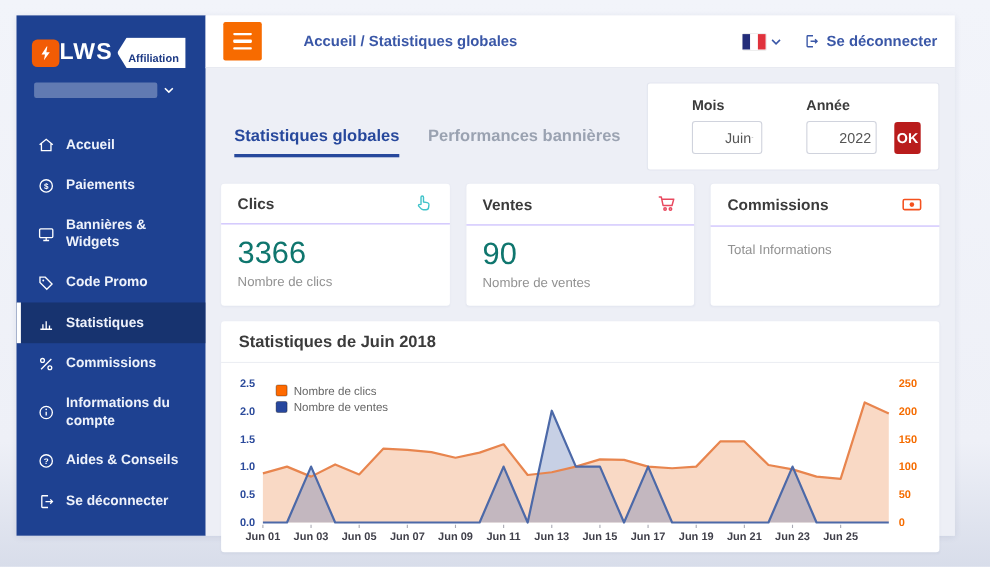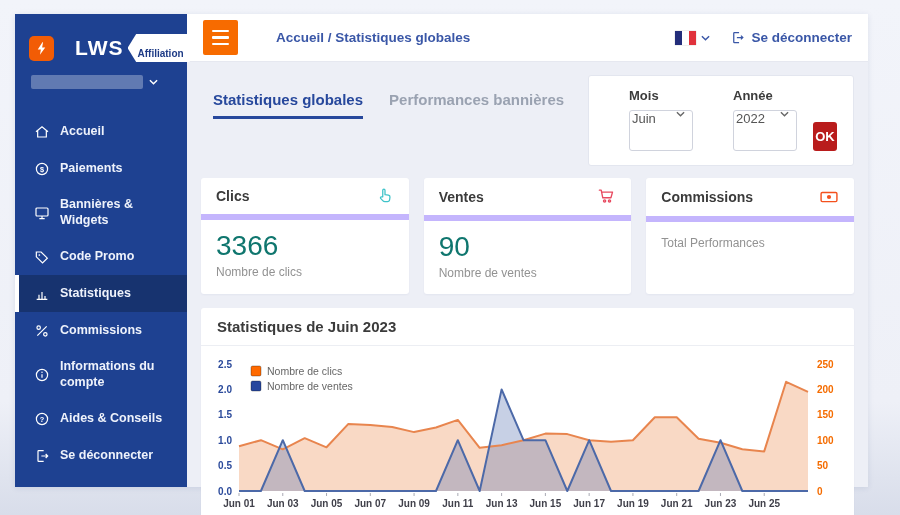--- a/index.html
+++ b/index.html
@@ -7,21 +7,21 @@
     font-family:"Liberation Sans", sans-serif;
     background:linear-gradient(180deg,#f2f4fa 0%,#eef0f7 78%,#d8ddea 100%); }
   .app { position:absolute; left:15px; top:14px; width:853px; height:473px;
     display:flex; box-shadow:0 1px 6px rgba(30,50,110,.10); background:#edeff6; }
 
   
   .sidebar { width:172px; background:#1e4191; color:#eef2fb; flex-shrink:0; }
   .brand { display:flex; align-items:center; padding:20px 12px 0 14px; }
   .brand-icon { width:25px; height:25px; background:#f25c05; border-radius:5px;
     display:flex; align-items:center; justify-content:center; flex-shrink:0; }
-  .brand-name { font-size:21px; font-weight:800; letter-spacing:1px; color:#fff; margin-left:21px; }
+  .brand-name { font-size:21px; font-weight:800; letter-spacing:1px; color:#fff; margin-left:0; }
   .brand-badge { margin-left:4px; background:#fff; color:#1d3a85; font-size:10px; font-weight:bold;
     padding:14px 6px 3px 10px; clip-path:polygon(0 50%,14% 0,100% 0,100% 100%,14% 100%); }
   .acct { display:flex; align-items:center; margin:13px 14px 0 16px; }
   .acct-pill { width:112px; height:14px; background:rgba(255,255,255,.30); border-radius:2px; }
   .acct-caret { margin-left:6px; display:flex; }
   .nav { margin-top:24px; }
   .nav-item { display:flex; align-items:center; gap:10px; padding:10px 14px 10px 18px;
     font-size:12.5px; font-weight:bold; cursor:pointer; line-height:1.25; }
   .nav-item.active { background:#17336f; border-left:4px solid #fff; padding-left:14px; }
   .nicon { width:17px; height:17px; display:flex; align-items:center; justify-content:center; flex-shrink:0; }
@@ -37,37 +37,37 @@
   .breadcrumb { margin-left:38px; font-size:13.5px; font-weight:bold; color:#3a57a7; }
   .top-right { margin-left:auto; display:flex; align-items:center; gap:20px; }
   .flag-wrap { display:flex; align-items:center; gap:5px; cursor:pointer; }
   .flag { width:21px; height:14px; display:flex; box-shadow:0 0 1px rgba(0,0,0,.35); }
   .flag i { flex:1; } .flag .b{background:#232d7a;} .flag .w{background:#fff;} .flag .r{background:#e0323c;}
   .logout-link { display:flex; align-items:center; gap:6px; font-size:13.5px; font-weight:bold;
     color:#3a57a7; cursor:pointer; }
 
   .content { padding:13px 14px 0 14px; flex:1; }
   .row-top { display:flex; align-items:flex-start; }
-  .tabs { display:flex; gap:26px; margin-top:16px; margin-left:12px; }
+  .tabs { display:flex; gap:26px; margin-top:40px; margin-left:12px; }
   .tab { font-size:15px; font-weight:bold; color:#9aa2b1; padding-bottom:8px; cursor:pointer; }
   .tab.active { color:#27489c; border-bottom:3px solid #27489c; }
   .filter-card { margin-left:auto; background:#fff; border:1px solid #e3e6ef; border-radius:3px;
     padding:12px 16px 14px 16px; display:flex; gap:16px; align-items:flex-end; }
   .fgroup { display:flex; flex-direction:column;margin-left:24px; }
   .flabel { font-size:13px; font-weight:bold; color:#3b3b3b; margin-bottom:7px; }
-  .fselect { width:64px; height:41px; border:1px solid #d0d3dd; border-radius:3px; background:#fff;
-    display:flex; align-items:flex-start; justify-content:space-between; padding:0 7px 0 2px;
+  .fselect { width:64px; height:30px; border:1px solid #d0d3dd; border-radius:3px; background:#fff;
+    display:flex; align-items:center; justify-content:space-between; padding:0 7px 0 29px;
     font-size:13px; color:#555; cursor:pointer; }
   .ok-btn { width:24px; height:29px; background:#b91c1c; border:none; border-radius:3px;
     color:#fff; font-size:13px; font-weight:bold; cursor:pointer; }
 
   .stat-row { display:flex; gap:15px; margin-top:12px; }
   .stat-card { flex:1; background:#fff; border-radius:3px; box-shadow:0 1px 2px rgba(30,50,110,.05); }
   .stat-head { display:flex; align-items:center; justify-content:space-between;
-    padding:9px 15px; border-bottom:6px solid #c4b5fd; }
+    padding:9px 15px; border-bottom:1px solid #c4b5fd; }
   .stat-title { font-size:14px; font-weight:bold; color:#3b3b3b; }
   .stat-body { padding:11px 15px 14px 15px; }
   .stat-value { font-size:28px; color:#0f766e; line-height:1.1; }
   .stat-sub { font-size:12px; color:#929292; margin-top:3px; }
 
   .chart-card { background:#fff; border-radius:3px; margin-top:14px; box-shadow:0 1px 2px rgba(30,50,110,.05); }
   .chart-title { font-size:15px; font-weight:bold; color:#3b3b3b; padding:10px 16px;
     border-bottom:1px solid #eceef3; }
   .chart-wrap { padding:2px 2px 0 2px; }
   .chart-wrap svg { display:block; margin:0 auto; }
@@ -265,27 +265,27 @@
         </div>
         <div class="stat-card">
           <div class="stat-head">
             <span class="stat-title">Commissions</span>
             <svg width="20" height="20" viewBox="0 0 24 24" fill="none" stroke="#f4511e" stroke-width="1.7">
                 <rect x="2.5" y="6.5" width="19" height="11" rx="1.5"></rect>
                 <circle cx="12" cy="12" r="2.5" fill="#f4511e" stroke="none"></circle>
               </svg>
           </div>
           <div class="stat-body">
-            <div class="stat-sub">Total Performances</div>
+            <div class="stat-sub">Total Informations</div>
           </div>
         </div>
       </div>
 
       <div class="chart-card">
-        <div class="chart-title">Statistiques de Juin 2023</div>
+        <div class="chart-title">Statistiques de Juin 2018</div>
         <div class="chart-wrap">
           <svg id="chart" width="645" height="170" viewBox="0 0 645 170">
               <polygon points="34,143 34.0,98.3 55.9,92.2 77.8,101.3 99.7,90.2 121.5,99.3 143.4,75.9 165.3,77.0 187.2,79.0 209.1,84.1 231.0,79.5 252.8,71.9 274.7,99.8 296.6,97.3 318.5,92.2 340.4,85.6 362.3,86.1 384.2,92.2 406.0,93.7 427.9,92.2 449.8,69.3 471.7,69.3 493.6,90.7 515.5,94.7 537.3,101.3 559.2,103.4 581.1,33.8 603.0,43.9 603,143" fill="rgba(240,160,110,0.40)" stroke="none"></polygon>
               <polygon points="34,143 34.0,143.0 55.9,143.0 77.8,92.2 99.7,143.0 121.5,143.0 143.4,143.0 165.3,143.0 187.2,143.0 209.1,143.0 231.0,143.0 252.8,92.2 274.7,143.0 296.6,41.4 318.5,92.2 340.4,92.2 362.3,143.0 384.2,92.2 406.0,143.0 427.9,143.0 449.8,143.0 471.7,143.0 493.6,143.0 515.5,92.2 537.3,143.0 559.2,143.0 581.1,143.0 603.0,143.0 603,143" fill="rgba(95,120,180,0.35)" stroke="none"></polygon>
               <polyline points="34.0,98.3 55.9,92.2 77.8,101.3 99.7,90.2 121.5,99.3 143.4,75.9 165.3,77.0 187.2,79.0 209.1,84.1 231.0,79.5 252.8,71.9 274.7,99.8 296.6,97.3 318.5,92.2 340.4,85.6 362.3,86.1 384.2,92.2 406.0,93.7 427.9,92.2 449.8,69.3 471.7,69.3 493.6,90.7 515.5,94.7 537.3,101.3 559.2,103.4 581.1,33.8 603.0,43.9" fill="none" stroke="#e8854e" stroke-width="2" stroke-linejoin="round"></polyline>
               <polyline points="34.0,143.0 55.9,143.0 77.8,92.2 99.7,143.0 121.5,143.0 143.4,143.0 165.3,143.0 187.2,143.0 209.1,143.0 231.0,143.0 252.8,92.2 274.7,143.0 296.6,41.4 318.5,92.2 340.4,92.2 362.3,143.0 384.2,92.2 406.0,143.0 427.9,143.0 449.8,143.0 471.7,143.0 493.6,143.0 515.5,92.2 537.3,143.0 559.2,143.0 581.1,143.0 603.0,143.0" fill="none" stroke="#4c69a8" stroke-width="2" stroke-linejoin="round"></polyline>
               <text x="27" y="146.5" text-anchor="end" font-size="10" font-weight="bold" fill="#2b4a9b" font-family="Liberation Sans, sans-serif">0.0</text>
               <text x="27" y="121.1" text-anchor="end" font-size="10" font-weight="bold" fill="#2b4a9b" font-family="Liberation Sans, sans-serif">0.5</text>
               <text x="27" y="95.69999999999999" text-anchor="end" font-size="10" font-weight="bold" fill="#2b4a9b" font-family="Liberation Sans, sans-serif">1.0</text>
               <text x="27" y="70.3" text-anchor="end" font-size="10" font-weight="bold" fill="#2b4a9b" font-family="Liberation Sans, sans-serif">1.5</text>

